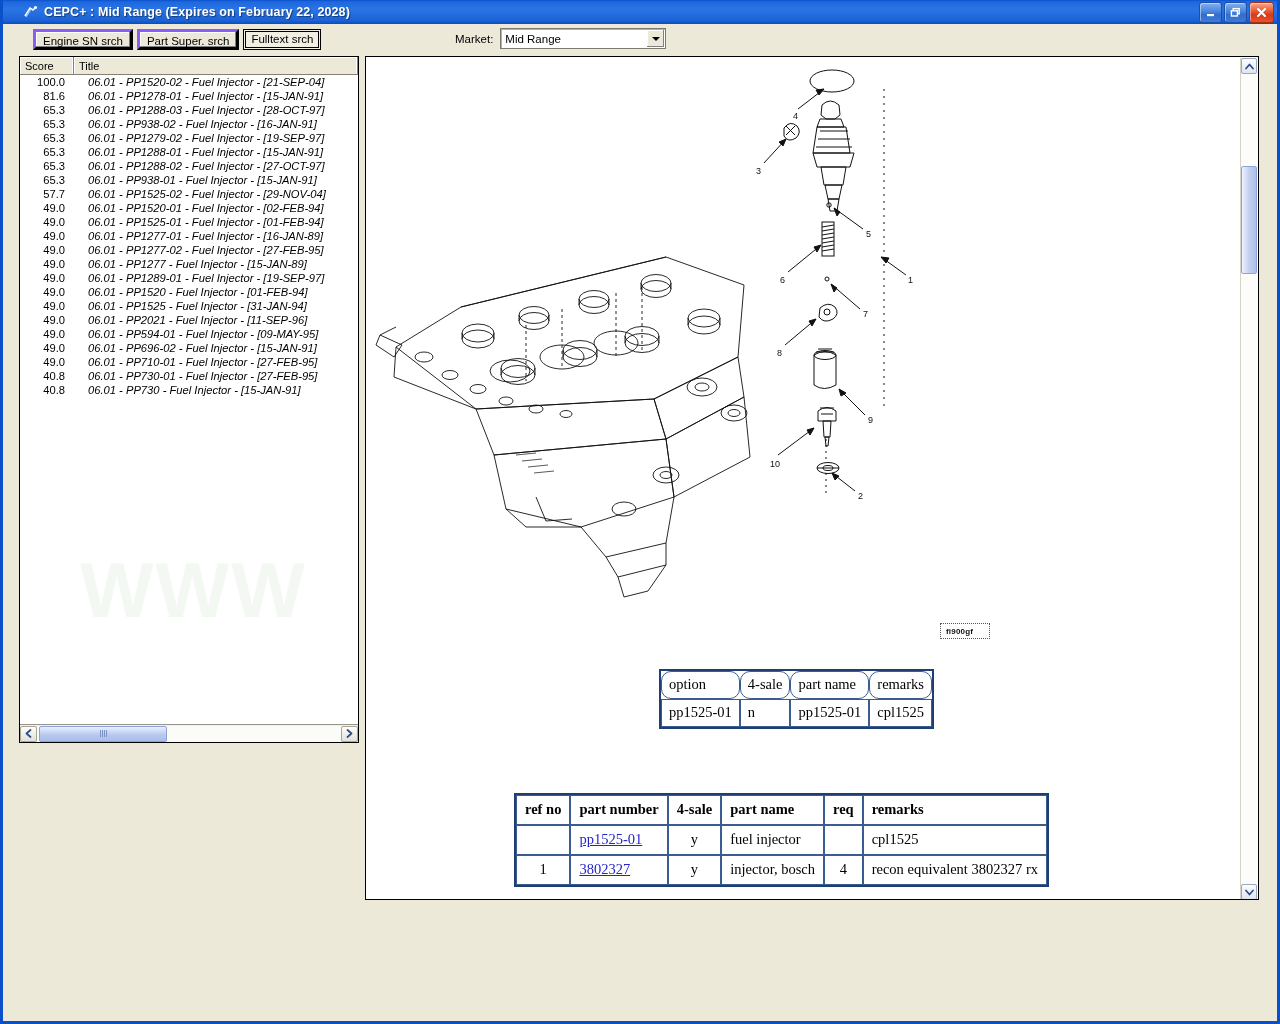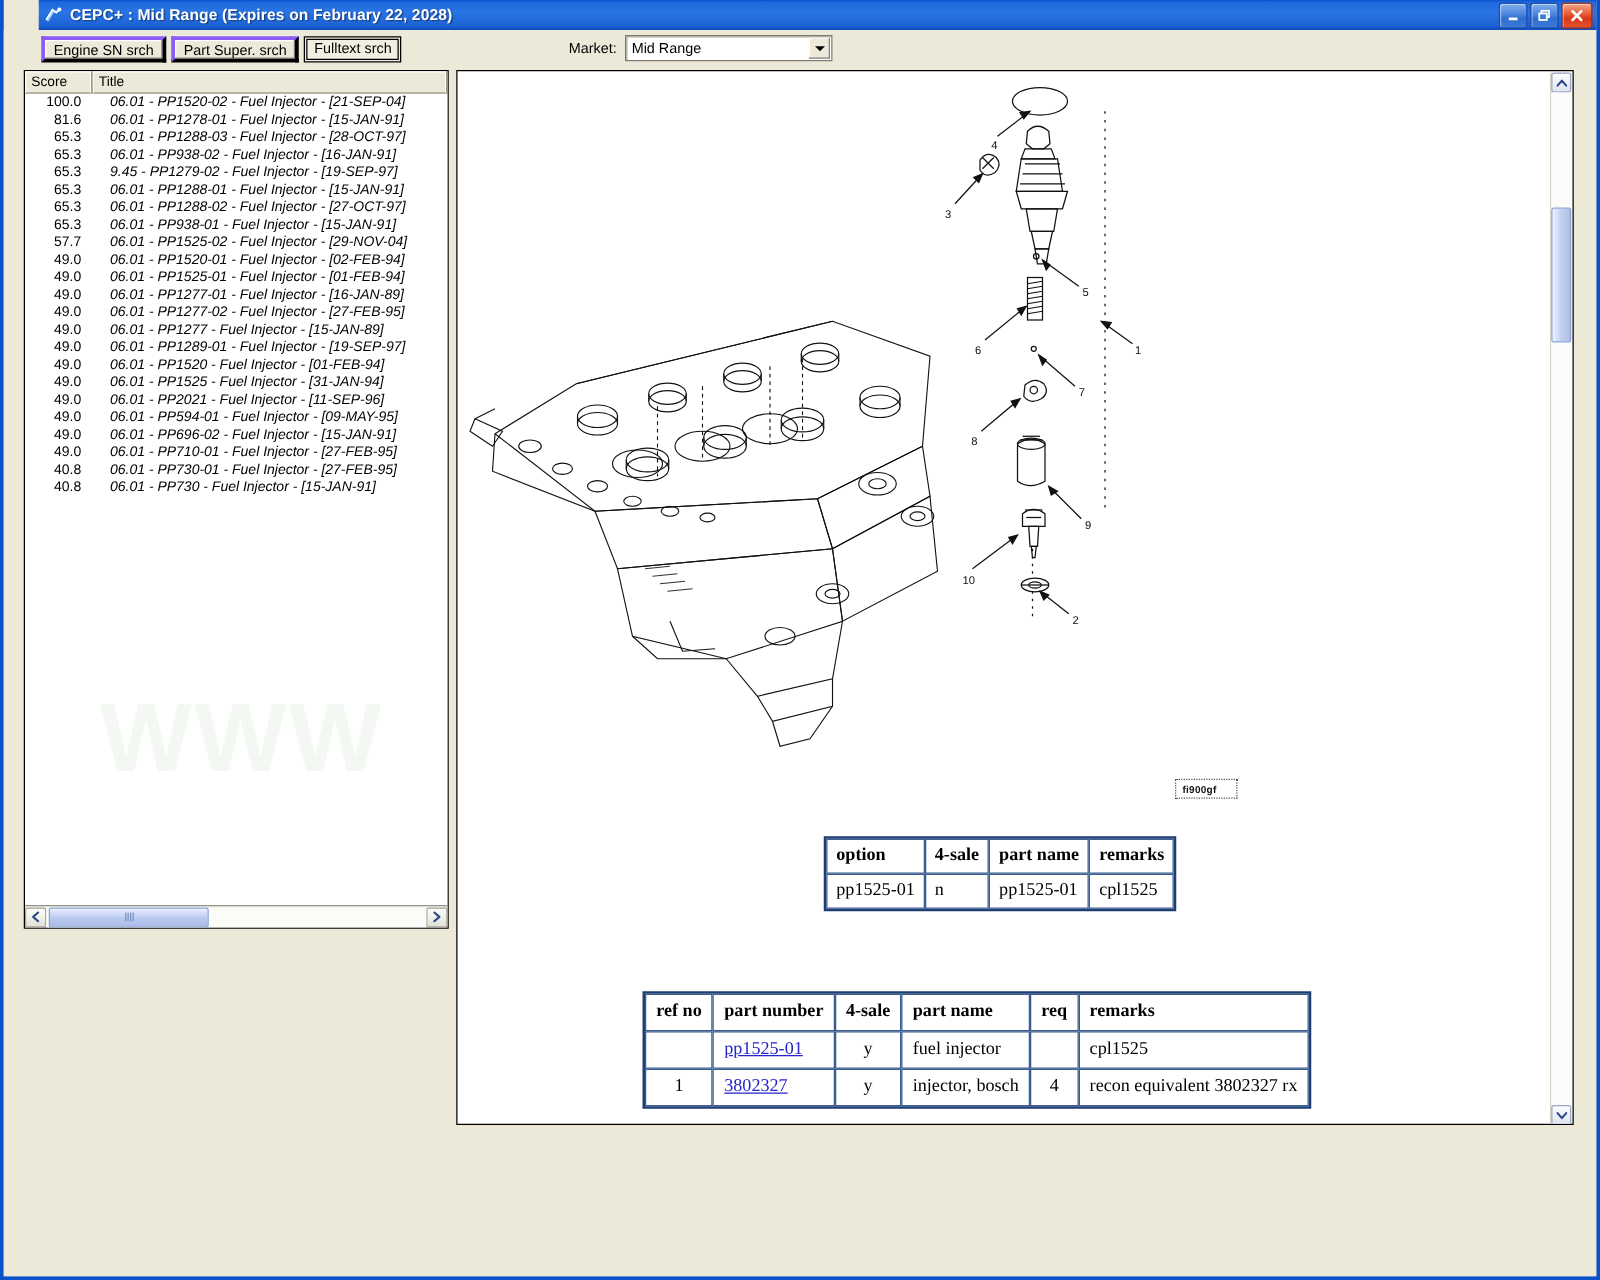--- a/index.html
+++ b/index.html
@@ -16,23 +16,22 @@
     border: 3px solid #0a50c8;
     border-top: none;
     background: #ece9d8;
     display: flex; flex-direction: column;
   }
   
   .titlebar {
     height: 24px; flex: 0 0 24px;
     background: linear-gradient(to bottom,#0a52cf 0%,#1f68dd 8%,#2a74e4 40%,#1c63d6 85%,#0c4bc0 100%);
     display: flex; align-items: center;
-    padding: 0 2px 0 4px;
+    padding: 0 2px 0 20px;
     position: relative;
-    margin-left: 28px;
   }
   .title-icon {
     width: 16px; height: 16px; margin-right: 5px;
     position: relative; flex: 0 0 16px;
   }
   .title-icon svg { display:block; }
   .title-text {
     color: #fff; font-size: 12.5px; font-weight: bold;
     letter-spacing: 0.1px;
     text-shadow: 1px 1px 1px rgba(0,0,0,0.45);
@@ -260,21 +259,21 @@
     font-family: "Liberation Serif", serif;
     font-size: 14.5px; color: #000;
     border: 2px solid #1f3f73;
   }
   .opt-table th, .opt-table td {
     border: 1px solid #3a5c90;
     padding: 4px 7px 5px 7px;
     text-align: left; vertical-align: middle;
     white-space: nowrap;
   }
-  .opt-table th { font-weight: bold; }
+  .opt-table th { font-weight: normal; border-radius: 10px; }
   .opt-table td { font-weight: normal; }
   .parts-table {
     position: absolute; left: 148px; top: 736px;
     border-collapse: separate; border-spacing: 0;
     font-family: "Liberation Serif", serif;
     font-size: 14.5px; color: #000;
     border: 2px solid #1f3f73;
   }
   .parts-table th, .parts-table td {
     border: 1px solid #3a5c90;
@@ -365,21 +364,21 @@
             <div class="row">
               <span class="sc">65.3</span>
               <span class="ti">06.01 - PP1288-03 - Fuel Injector - [28-OCT-97]</span>
             </div>
             <div class="row">
               <span class="sc">65.3</span>
               <span class="ti">06.01 - PP938-02 - Fuel Injector - [16-JAN-91]</span>
             </div>
             <div class="row">
               <span class="sc">65.3</span>
-              <span class="ti">9.45 - PP1279-02 - Fuel Injector - [19-SEP-97]</span>
+              <span class="ti">06.01 - PP1279-02 - Fuel Injector - [19-SEP-97]</span>
             </div>
             <div class="row">
               <span class="sc">65.3</span>
               <span class="ti">06.01 - PP1288-01 - Fuel Injector - [15-JAN-91]</span>
             </div>
             <div class="row">
               <span class="sc">65.3</span>
               <span class="ti">06.01 - PP1288-02 - Fuel Injector - [27-OCT-97]</span>
             </div>
             <div class="row">

